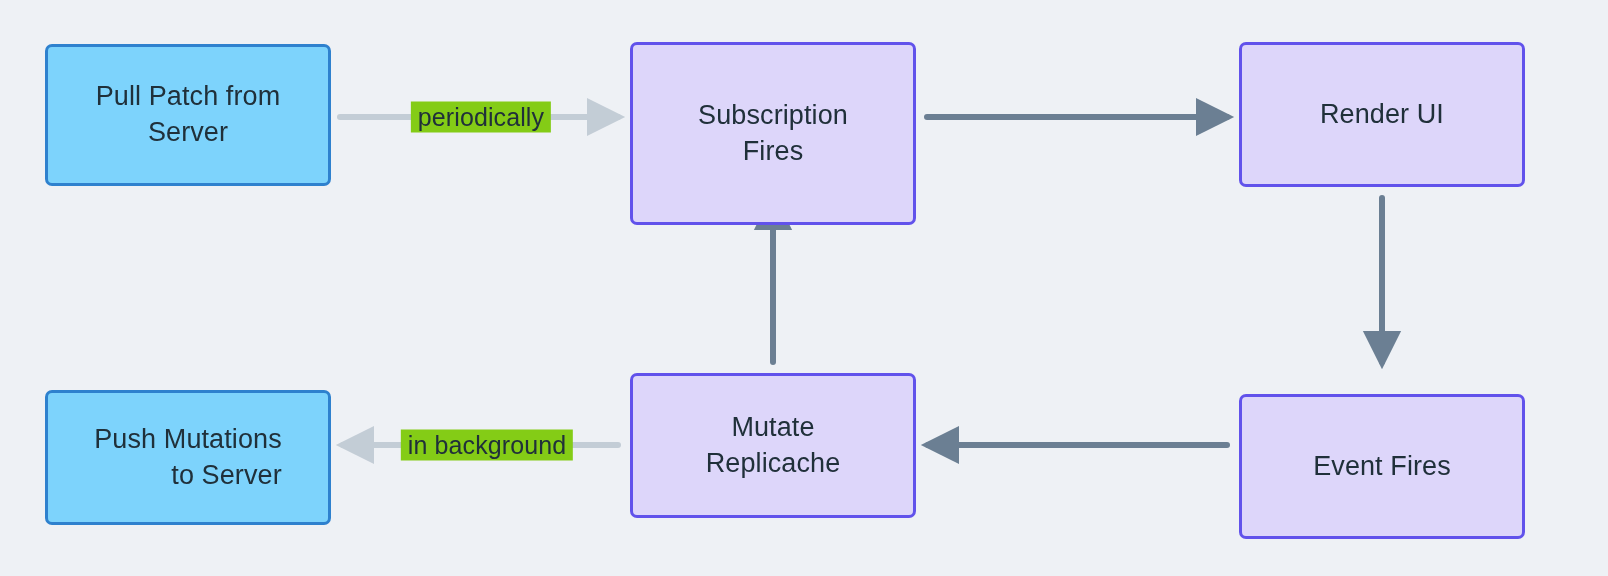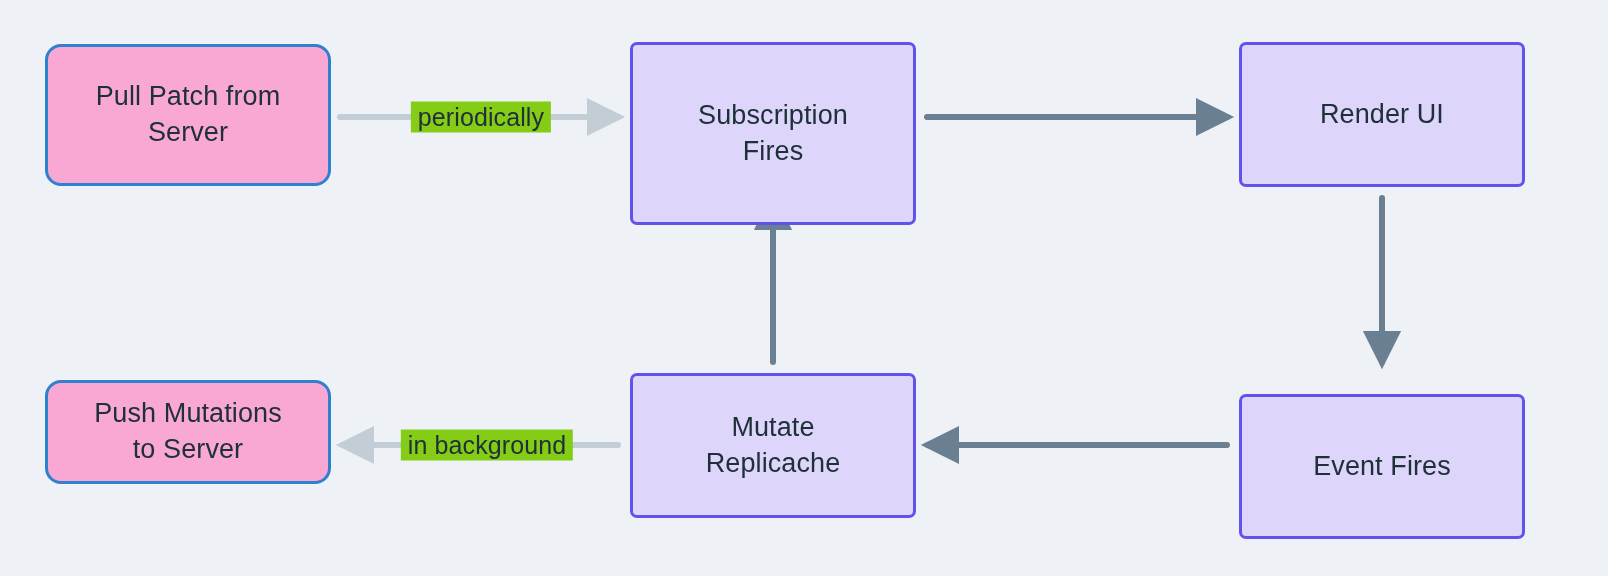--- a/index.html
+++ b/index.html
@@ -39,24 +39,23 @@
     line-height: 1.32;
     letter-spacing: 0.1px;
     white-space: pre-line;
   }
   .node-label {
     display: block;
     white-space: pre-line;
     padding: 0 10px;
   }
   .node.blue {
-    background: #f9a8d4;
+    background: #7dd3fc;
     border-color: #2e81ce;
     color: #20303a;
-    border-radius: 16px;
   }
   .node.purple {
     background: #ddd6fa;
     border-color: #6152eb;
     color: #20303a;
   }
   .edge-label {
     position: absolute;
     transform: translate(-50%, -50%);
     color: #20303a;
@@ -111,21 +110,21 @@
 
   <div class="node purple" style="left:1239px; top:394px; width:286px; height:145px; font-size:27px;">
     <span class="node-label">Event Fires</span>
   </div>
 
   <div class="node purple" style="left:630px; top:373px; width:286px; height:145px; font-size:27px;text-align:center;">
     <span class="node-label">Mutate
 Replicache</span>
   </div>
 
-  <div class="node blue" style="left:45px; top:380px; width:286px; height:104px; font-size:27px;">
+  <div class="node blue" style="left:45px; top:390px; width:286px; height:135px; font-size:27px;text-align:right;">
     <span class="node-label">Push Mutations
 to Server</span>
   </div>
 
   <div class="edge-label" style="left:481px; top:117px;">periodically</div>
 
   <div class="edge-label" style="left:487px; top:445px;">in background</div>
 
 </div>
 

